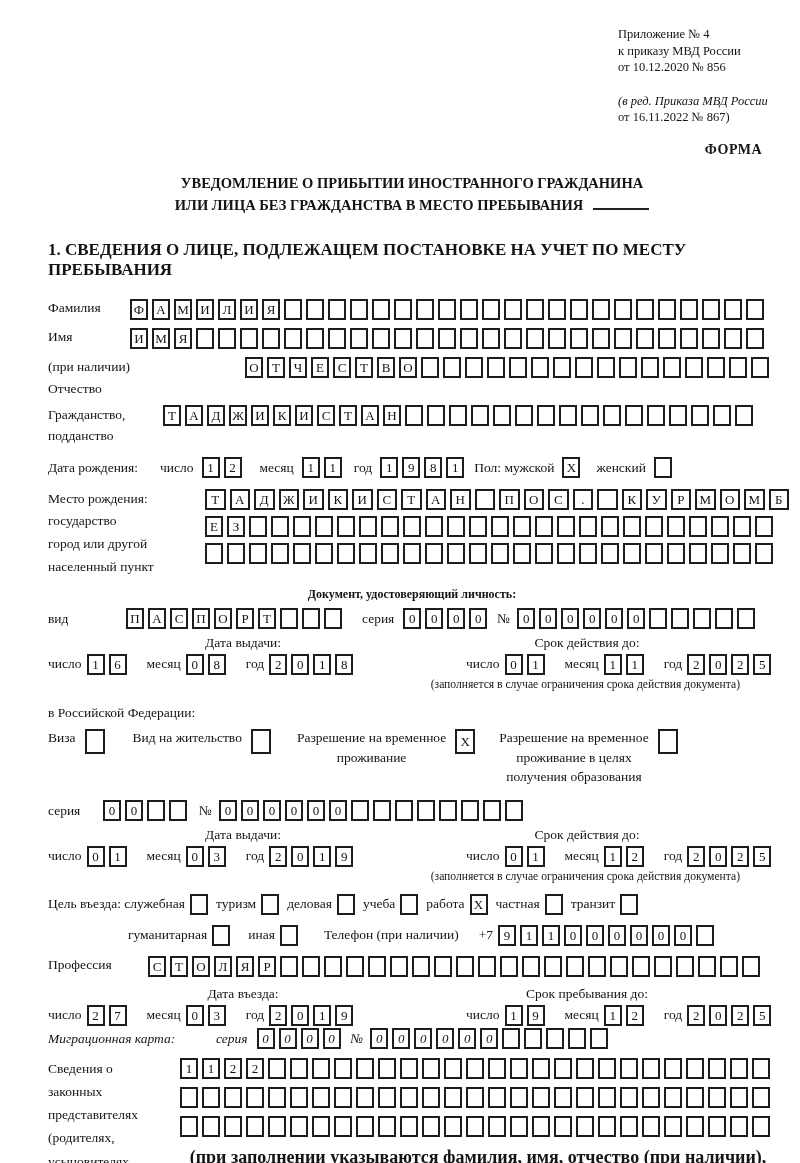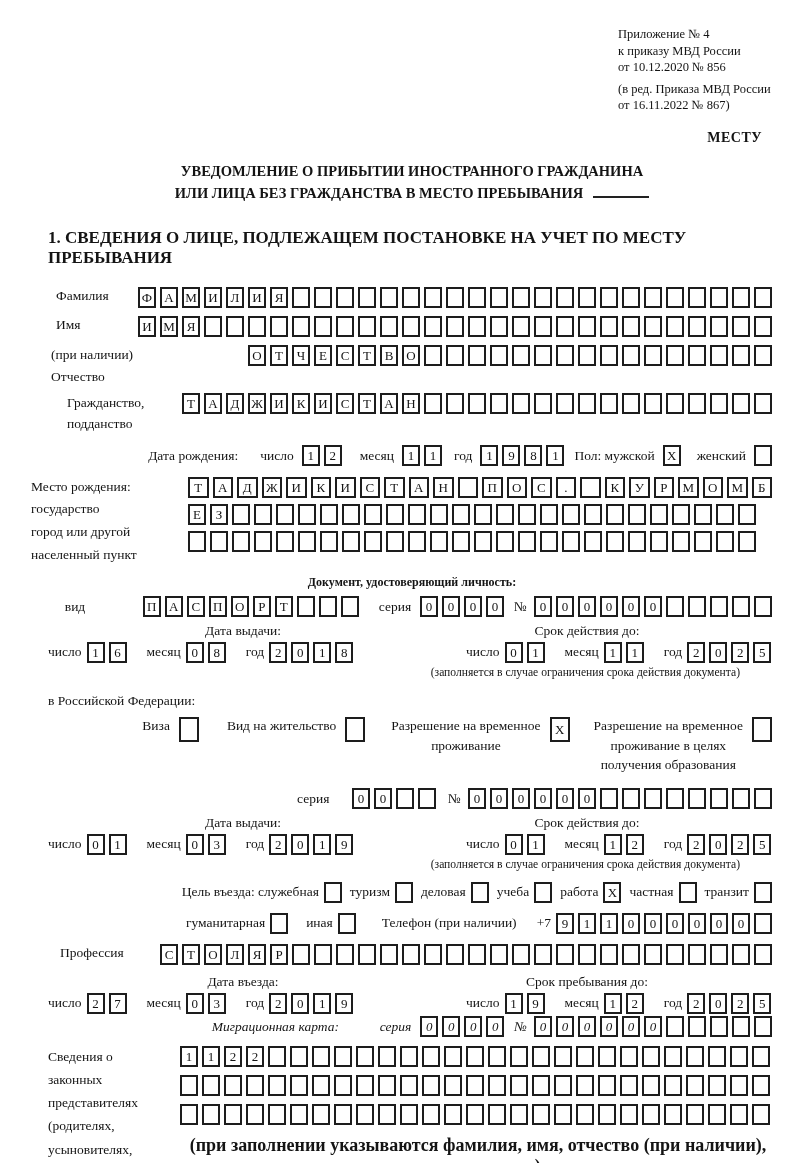--- a/index.html
+++ b/index.html
@@ -2,42 +2,42 @@
 <html><head>
 <meta charset="utf-8">
 <style>
   html,body { margin:0; padding:0; background:#fff; color:#141414;
     font-family:"Liberation Serif","DejaVu Serif",serif; }
   .page { width:800px; height:1163px; box-sizing:border-box;
     padding:26px 24px 10px 48px; position:relative; overflow:hidden; }
 
   
   .hdr { margin-left:570px; font-size:12.5px; line-height:1.32; }
-  .hdr .p2 { margin-top:5px; }
+  .hdr .p2 { margin-top:17px;font-style:italic; }
   .forma { text-align:right; padding-right:14px; font-weight:bold;
     font-size:14px; margin-top:16px; letter-spacing:.5px; }
 
   .title { text-align:center; font-weight:bold; font-size:14.5px;
     line-height:1.55; margin-top:14px; }
   .tline { display:inline-block; width:56px; border-bottom:2px solid #222;
     margin-left:10px; vertical-align:baseline; }
 
   .sec1 { font-weight:bold; font-size:17px; margin-top:24px; }
 
   
   .boxes { display:inline-flex; flex-wrap:nowrap; vertical-align:middle; }
   .box { display:inline-flex; align-items:center; justify-content:center;
     box-sizing:border-box; width:18px; height:21px; border:2px solid #1d1d1d;
     margin-right:4px; font-size:13px; line-height:1; flex:0 0 auto;
     background:#fff; }
   .box.wide { width:20.5px; }
   .box.big { width:20px; height:25px; }
 
   .row { display:flex; align-items:flex-start; font-size:13.5px;
-    margin-top:7px;justify-content:flex-end; }
+    margin-top:7px; }
   .row .boxes { margin-top:1px; }
   .lbl { flex:0 0 auto; padding-top:2px; }
   .lblcol { flex:0 0 auto; line-height:1.6; }
   .mr { margin-right:8px; } .ml { margin-left:14px; }
 
   .center-b { text-align:center; font-weight:bold; font-size:12px;
     margin-top:8px; }
 
   
   .dates { margin-top:6px; font-size:13.5px; }
@@ -72,21 +72,21 @@
 <div class="page">
 
   <div class="hdr">
     <div>Приложение № 4</div>
     <div>к приказу МВД России</div>
     <div>от 10.12.2020 № 856</div>
     <div class="p2">(в ред. Приказа МВД России</div>
     <div>от 16.11.2022 № 867)</div>
   </div>
 
-  <div class="forma">МЕСТУ</div>
+  <div class="forma">ФОРМА</div>
 
   <div class="title">
     <div>УВЕДОМЛЕНИЕ О ПРИБЫТИИ ИНОСТРАННОГО ГРАЖДАНИНА</div>
     <div>
       <span>ИЛИ ЛИЦА БЕЗ ГРАЖДАНСТВА В МЕСТО ПРЕБЫВАНИЯ</span><span class="tline"></span>
     </div>
   </div>
 
   <div class="sec1">1. СВЕДЕНИЯ О ЛИЦЕ, ПОДЛЕЖАЩЕМ ПОСТАНОВКЕ НА УЧЕТ ПО МЕСТУ ПРЕБЫВАНИЯ</div>
 

